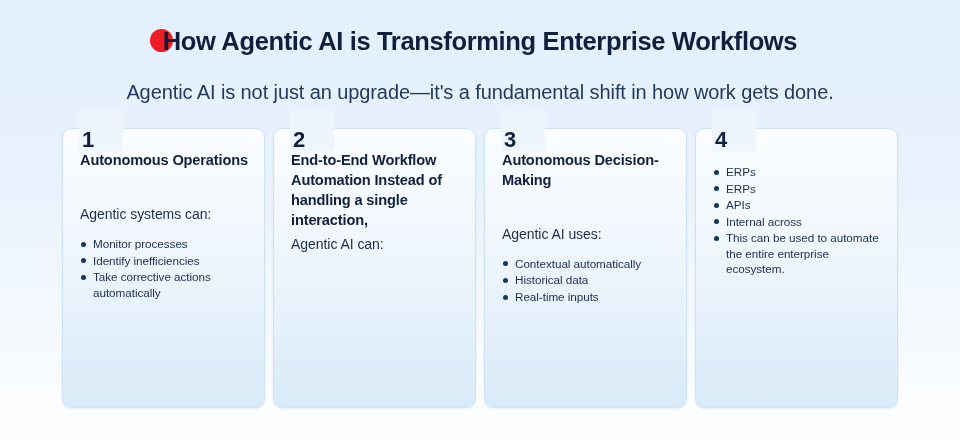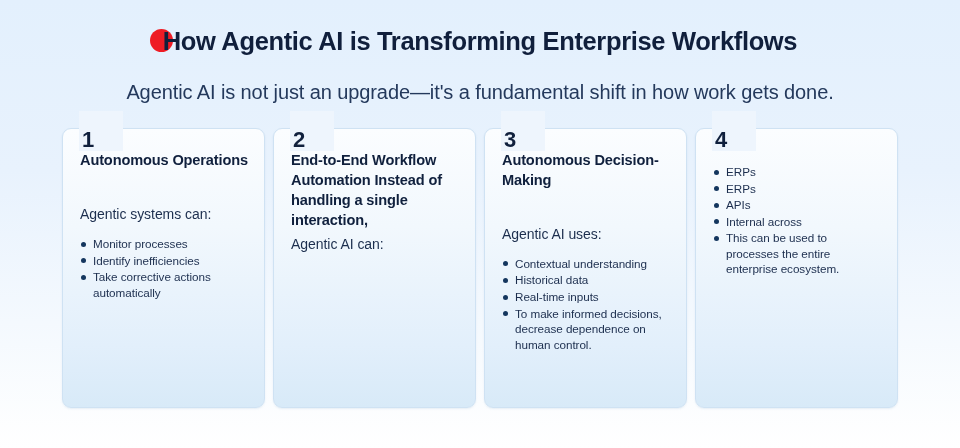--- a/index.html
+++ b/index.html
@@ -191,34 +191,33 @@
       <p class="card-lead lead-tight">Agentic AI can:</p>
     </div>
 
     <div class="card">
       <div class="card-number-notch">
         <span class="card-number">3</span>
       </div>
       <h2 class="card-title">Autonomous Decision-Making</h2>
       <p class="card-lead lead-gap">Agentic AI uses:</p>
       <ul class="bullets">
-        <li>Contextual understanding</li>
+        <li>Contextual automatically</li>
         <li>Historical data</li>
         <li>Real-time inputs</li>
-        <li>To make informed decisions, decrease dependence on human control.</li>
       </ul>
     </div>
 
     <div class="card">
       <div class="card-number-notch">
         <span class="card-number">4</span>
       </div>
       <ul class="bullets">
         <li>ERPs</li>
         <li>ERPs</li>
         <li>APIs</li>
         <li>Internal across</li>
-        <li>This can be used to processes the entire enterprise ecosystem.</li>
+        <li>This can be used to automate the entire enterprise ecosystem.</li>
       </ul>
     </div>
 
   </div>
 </div>
 
 </body></html>

